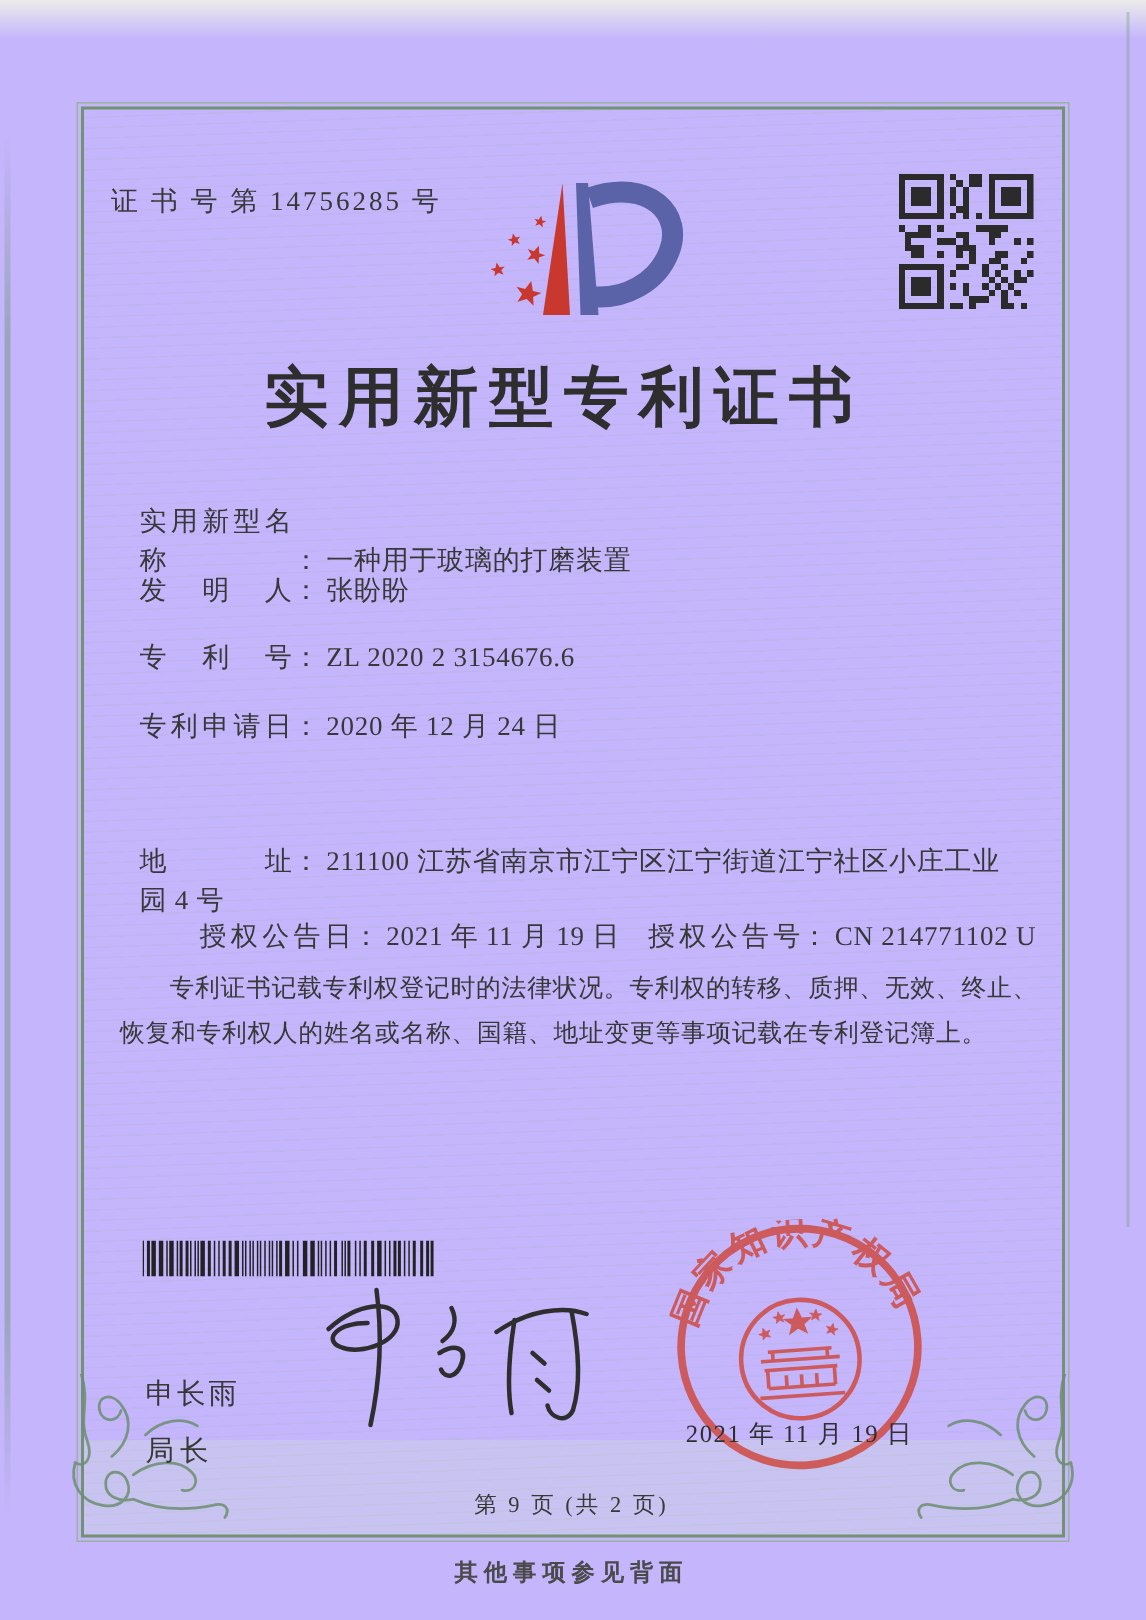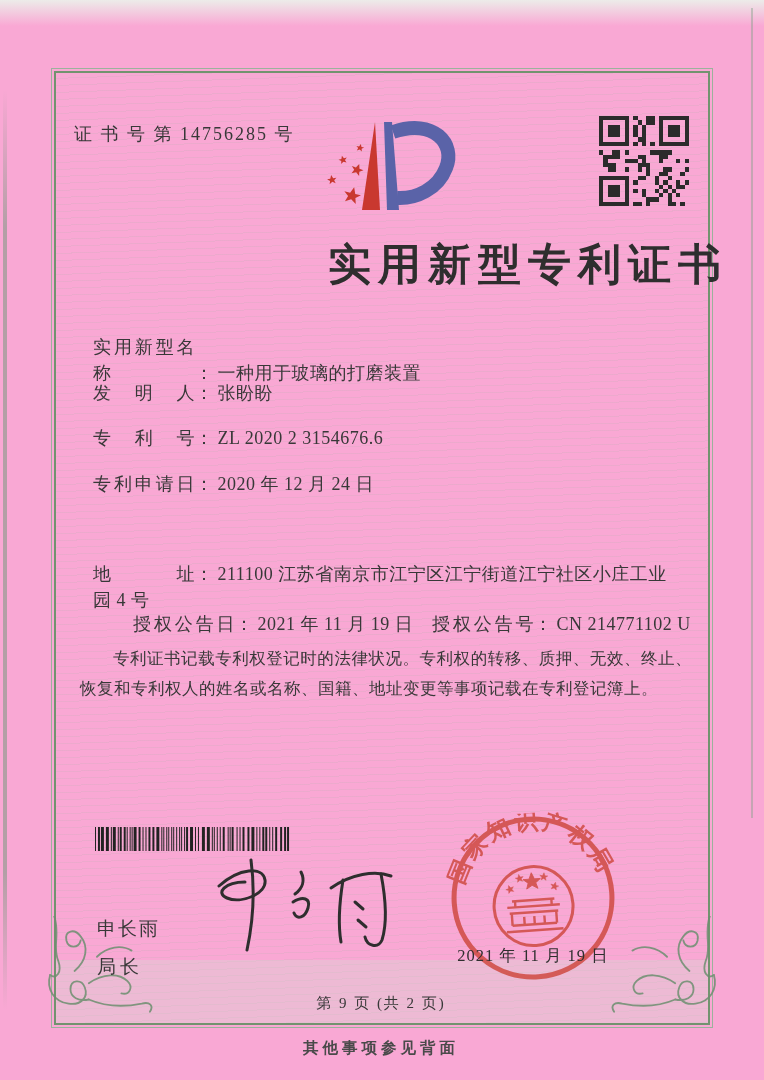--- a/index.html
+++ b/index.html
@@ -1,16 +1,16 @@
 <!DOCTYPE html>
 <html><head>
 <meta charset="utf-8">
 <style>
   html,body{margin:0;padding:0;background:#e9e9e6;}
-  #shot{position:relative;width:764px;height:1080px;background:#f9a8d4;overflow:hidden;
+  #shot{position:relative;width:764px;height:1080px;background:#c4b5fd;overflow:hidden;
         font-family:"Liberation Serif","DejaVu Serif",serif;color:#383838;}
   
   .photo-top{position:absolute;left:0;top:0;width:764px;height:26px;
              background:linear-gradient(#ecece9,rgba(255,255,255,0));}
   .edge-left{position:absolute;left:3px;top:90px;width:4px;height:920px;
              background:linear-gradient(rgba(110,150,120,0),rgba(110,150,120,.5) 15%,rgba(110,150,120,.5) 85%,rgba(110,150,120,0));}
   .edge-right{position:absolute;left:751px;top:8px;width:2px;height:810px;background:rgba(120,160,130,.4);}
   
   .frame-outer{position:absolute;left:51px;top:68px;width:660px;height:958px;
                border:1px solid #9bb29c;}
@@ -20,21 +20,21 @@
   .tint-bottom{position:absolute;left:54px;top:960px;width:654px;height:64px;background:rgba(208,230,211,.30);}
   
   .orn{position:absolute;width:112px;height:112px;color:#6d8f70;}
   .orn svg{width:100%;height:100%;}
   .orn-bl{left:44px;top:916px;}
   .orn-br{left:608px;top:916px;transform:scaleX(-1);}
   
   .cert-no{position:absolute;left:74px;top:122px;font-size:18px;letter-spacing:2px;}
   .logo{position:absolute;left:298px;top:96px;width:165px;height:132px;}
   .qr{position:absolute;left:599px;top:116px;width:90px;height:90px;}
-  .doc-title{position:absolute;left:68px;top:236px;width:660px;text-align:right;
+  .doc-title{position:absolute;left:46px;top:236px;width:660px;text-align:center;
              font-size:43px;font-weight:700;letter-spacing:7px;color:#2e2e2e;}
   
   .frow{position:absolute;left:93px;width:588px;font-size:18px;line-height:26px;letter-spacing:.5px;}
   .flabel{display:inline-block;width:102px;text-align:justify;text-align-last:justify;
           -moz-text-align-last:justify;text-justify:inter-character;vertical-align:baseline;}
   .fcolon{padding-right:4px;}
   .fvalue{letter-spacing:.5px;}
   .r1{top:334px}.r2{top:380px}.r3{top:425px}.r4{top:471px}.r5{top:516px}.r6{top:561px}
   .r7{top:611px;height:26px;margin-left:40px;}
   .grant-a{position:absolute;left:0;top:0;white-space:nowrap;}

